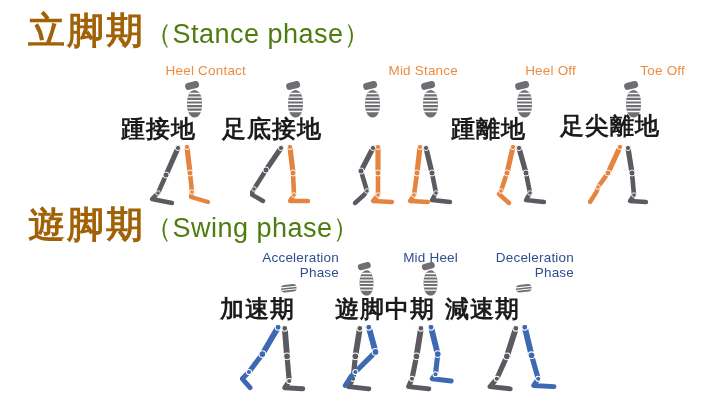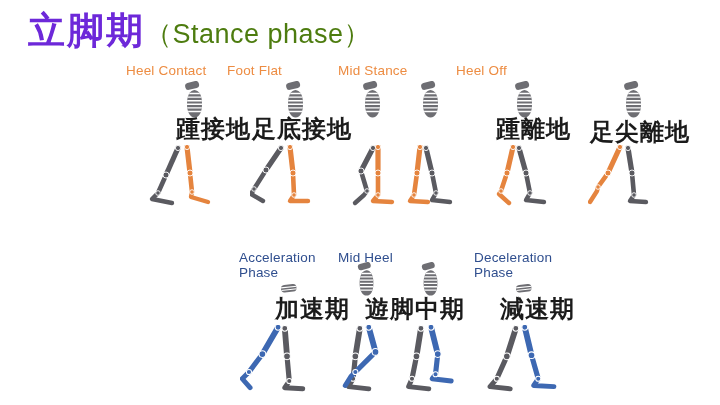--- a/index.html
+++ b/index.html
@@ -2,55 +2,59 @@
 <html><head>
 <meta charset="utf-8">
 <style>
   html,body{margin:0;padding:0;background:#fff;}
   .slide{
     position:relative;width:720px;height:405px;background:#fff;overflow:hidden;
     font-family:"Liberation Sans","DejaVu Sans",sans-serif;
   }
   .heading{position:absolute;left:28px;display:flex;align-items:baseline;white-space:nowrap;}
   .h-jp{
-    font-size:37px;font-weight:700;color:#6d28d9;letter-spacing:2px;
+    font-size:37px;font-weight:700;color:#a16207;letter-spacing:2px;
     font-family:"DejaVu Sans","Liberation Sans",sans-serif;
   }
   .h-en{font-size:27px;font-weight:400;color:#4d7c0f;letter-spacing:.5px;}
   .en-label{
-    position:absolute;text-align:left;font-size:13.5px;line-height:15px;
+    position:absolute;text-align:right;font-size:13.5px;line-height:15px;
     font-weight:400;letter-spacing:.2px;
   }
   .stance-en{color:var(--stance,#ED8C42);}
   .swing-en{color:var(--swing-label,#2F4E8E);}
   .jp-label{
-    position:absolute;text-align:right;font-size:24px;font-weight:700;color:#1b1b1b;
+    position:absolute;text-align:left;font-size:24px;font-weight:700;color:#1b1b1b;
     letter-spacing:1px;font-family:Liberation Mono, monospace;white-space:nowrap;
   }
   .icon-abs{position:absolute;}
 </style>
 </head>
 <body>
 
 <div class="slide" style="--stance: #ED8C42; --swing-label: #2F4E8E; background: rgb(255, 255, 255);">
 
   <div class="heading" style="top:6px">
     <span class="h-jp">立脚期</span>
     <span class="h-en">（Stance phase）</span>
   </div>
+  <div class="heading" style="top:200px">
+    <span class="h-jp">遊脚期</span>
+    <span class="h-en">（Swing phase）</span>
+  </div>
 
   <div class="en-label stance-en" style="left:126px;top:63px;width:120px">Heel Contact</div>
-  <div class="en-label stance-en" style="left:227px;top:63px;width:120px">Foot Flat</div>
   <div class="en-label stance-en" style="left:338px;top:63px;width:120px">Mid Stance</div>
   <div class="en-label stance-en" style="left:456px;top:63px;width:120px">Heel Off</div>
+  <div class="en-label stance-en" style="left:565px;top:63px;width:120px">Toe Off</div>
 
   <div class="jp-label" style="left:121px;top:113px;width:130px">踵接地</div>
   <div class="jp-label" style="left:222px;top:113px;width:130px">足底接地</div>
   <div class="jp-label" style="left:451px;top:113px;width:120px">踵離地</div>
-  <div class="jp-label" style="left:560px;top:116px;width:130px">足尖離地</div>
+  <div class="jp-label" style="left:560px;top:110px;width:130px">足尖離地</div>
 
   <div class="en-label swing-en" style="left:239px;top:250px;width:100px">Acceleration Phase</div>
   <div class="en-label swing-en" style="left:338px;top:250px;width:120px">Mid Heel</div>
   <div class="en-label swing-en" style="left:474px;top:250px;width:100px">Deceleration Phase</div>
 
   <div class="jp-label" style="left:220px;top:293px;width:130px">加速期</div>
   <div class="jp-label" style="left:335px;top:293px;width:130px">遊脚中期</div>
   <div class="jp-label" style="left:445px;top:293px;width:130px">減速期</div>
 
   <div id="icon-layer">

